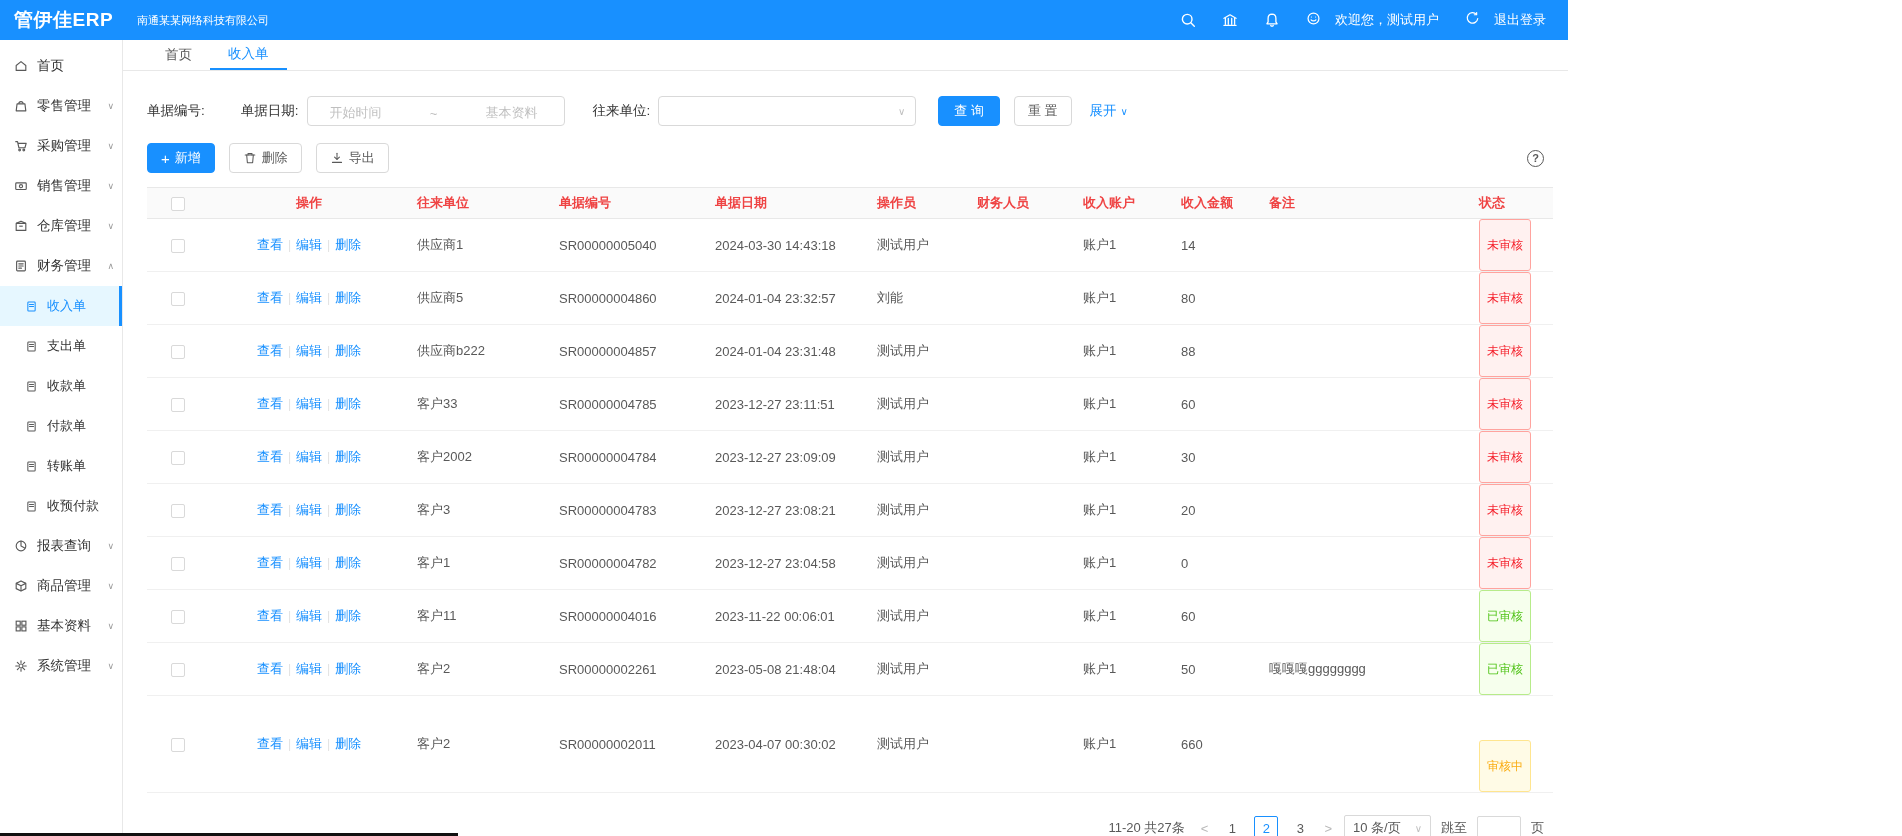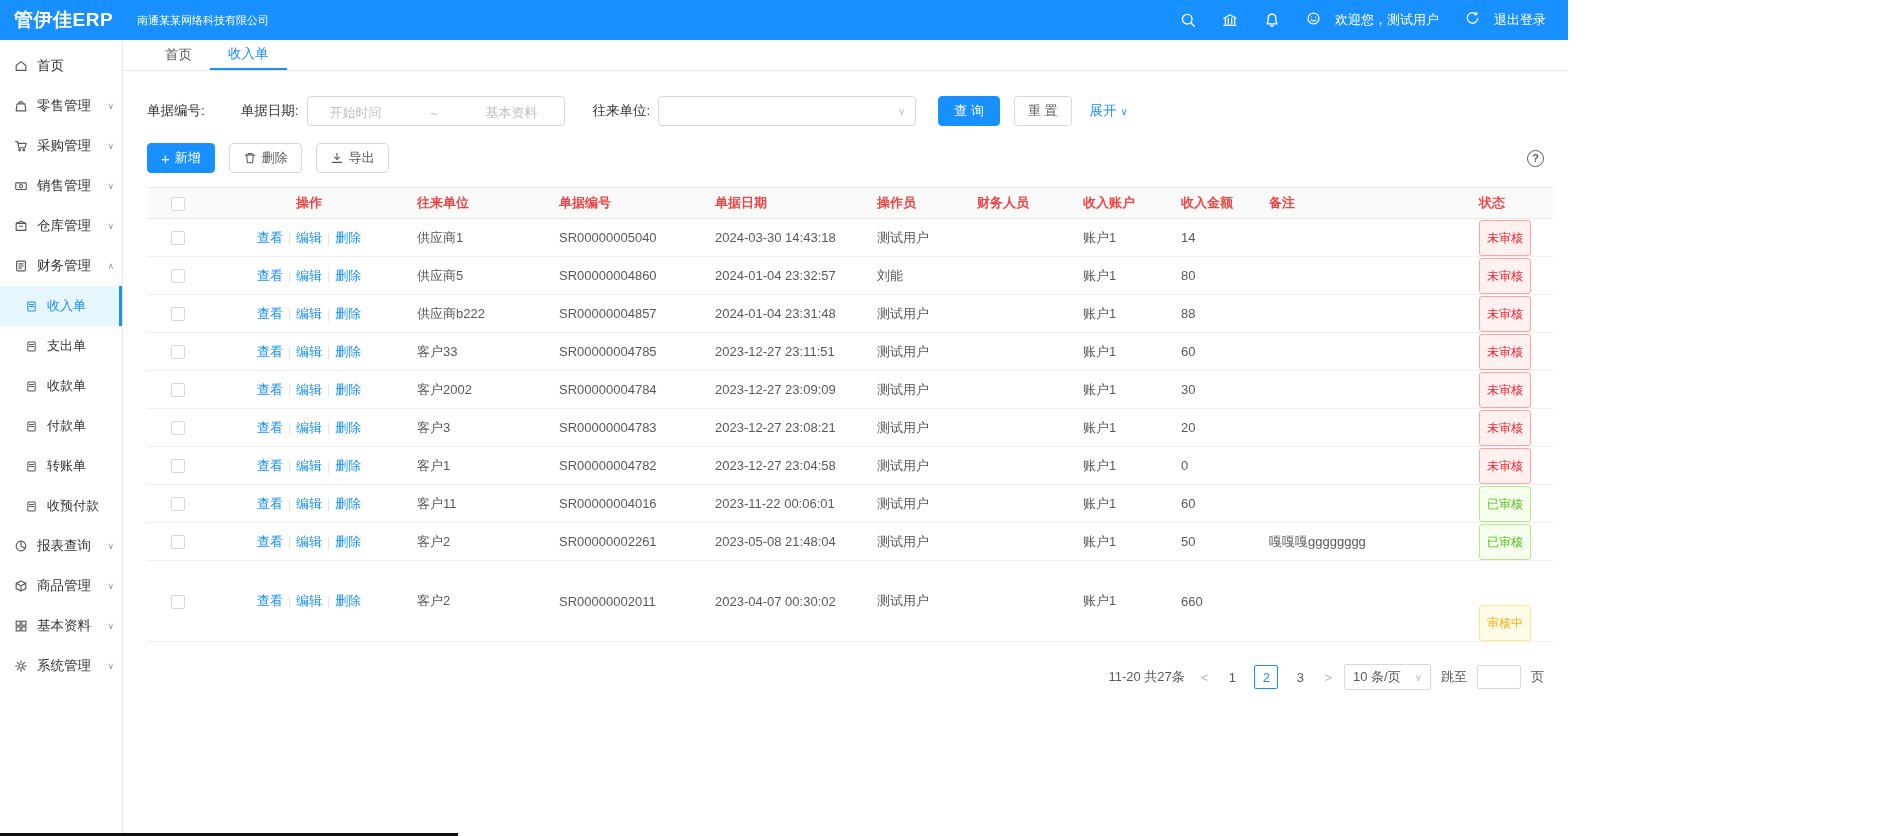--- a/index.html
+++ b/index.html
@@ -71,21 +71,21 @@
   table { width:100%; border-collapse:collapse; table-layout:fixed; font-size:13px; color:#595959; }
   thead th { background:#fafafa; border-top:1px solid #e8e8e8; border-bottom:1px solid #e8e8e8;
     height:31px; font-weight:bold; color:#ef4444; text-align:left; padding:0 8px; white-space:nowrap; overflow:hidden; }
   tbody td { height:38px; border-bottom:1px solid #f0f0f0; padding:0 8px; white-space:nowrap; overflow:hidden; }
   .col-check, th.col-check { text-align:center; }
   .col-ops, th.col-ops { text-align:center; }
   .checkbox { display:inline-block; width:14px; height:14px; border:1px solid #d9d9d9; border-radius:2px;
     background:#fff; vertical-align:middle; cursor:pointer; }
   .op-link { color:#1890ff; text-decoration:none; cursor:pointer; }
   .op-sep { color:#e3e3e3; margin:0 5px; font-size:12px; }
-  .badge { display:inline-block; font-size:12px; line-height:18px; padding:8px 7px; border-radius:3px; border:1px solid; }
+  .badge { display:inline-block; font-size:12px; line-height:18px; padding:16px 7px; border-radius:3px; border:1px solid; }
   .badge-red    { color:#f5222d; background:#fff1f0; border-color:#ffa39e; }
   .badge-green  { color:#52c41a; background:#f6ffed; border-color:#b7eb8a; }
   .badge-orange { color:#faad14; background:#fffbe6; border-color:#ffe58f;margin-top:44px; }
 
   
   .pagination { display:flex; align-items:center; justify-content:flex-end; gap:10px; margin-top:22px;
     font-size:13px; color:#595959; }
   .pg-total { margin-right:4px; }
   .pg-arrow { border:none; background:none; color:#b8b8b8; font-size:13px; cursor:pointer; font-family:inherit; padding:0 2px; }
   .pg-num { min-width:24px; height:24px; border:none; background:#fff; color:#595959; font-size:13px;

